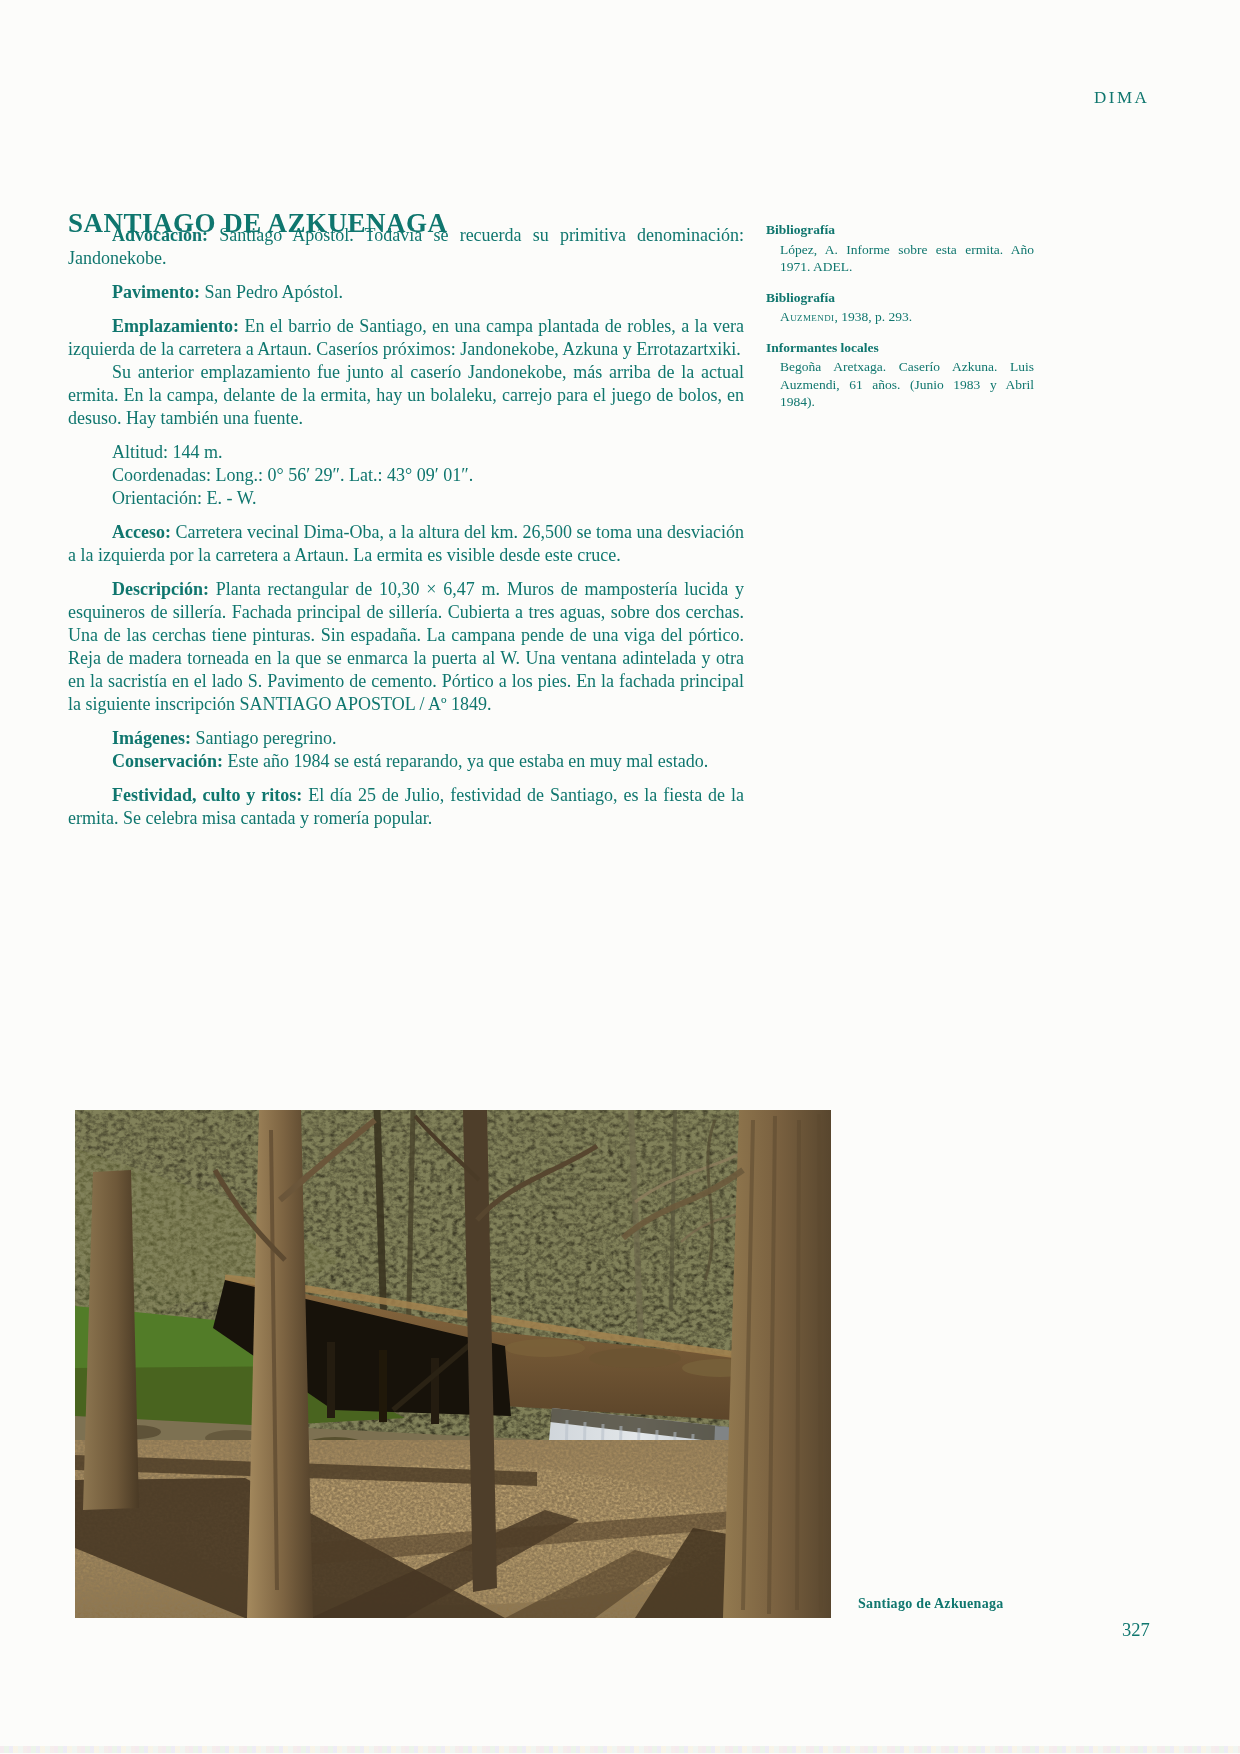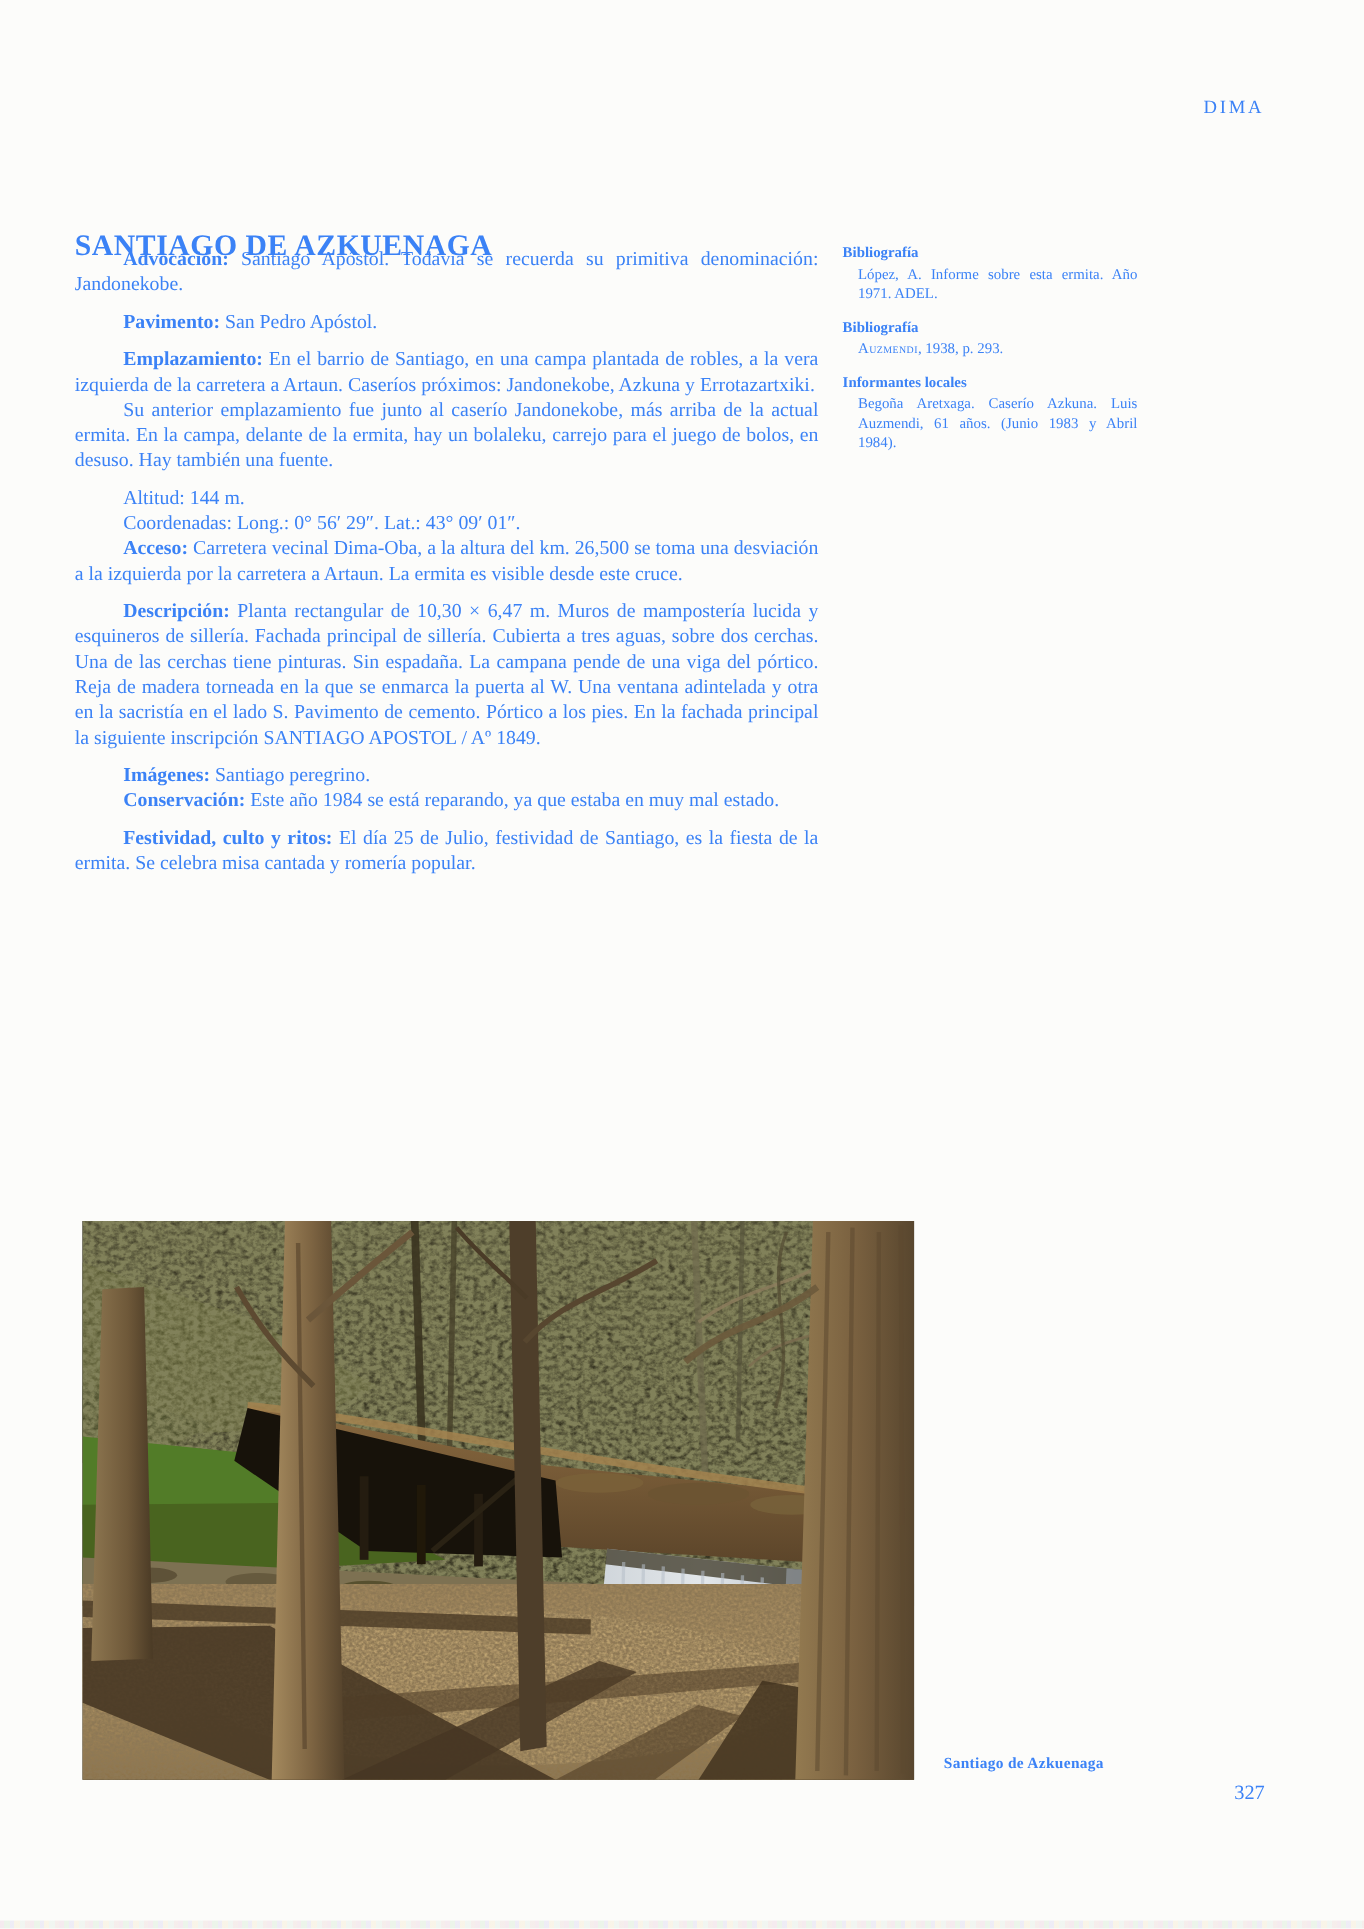--- a/index.html
+++ b/index.html
@@ -1,18 +1,18 @@
 <!DOCTYPE html>
 <html><head>
 <meta charset="utf-8">
 <style>
   html,body{margin:0;padding:0;background:#e8e8e6;}
   .page{
     position:relative;width:1240px;height:1754px;margin:0 auto;
-    background:#fcfcfa;color:#3b82f6;overflow:hidden;
+    background:#fcfcfa;color:#0f766e;overflow:hidden;
     font-family:"Liberation Serif", serif;
   }
   .running-head{
     position:absolute;top:88px;left:1094px;
     font-size:17px;letter-spacing:2.5px;
   }
   .page-title{
     position:absolute;top:190px;left:68px;
     font-size:27px;font-weight:bold;letter-spacing:0.5px;white-space:nowrap;
   }
@@ -59,20 +59,21 @@
 
   <h1 class="page-title">SANTIAGO DE AZKUENAGA</h1>
 
   <div class="article">
       <p class="blk gap"><span class="seg-b">Advocación:</span><span> Santiago Apóstol. Todavía se recuerda su primitiva denominación: </span><span class="seg-i">Jandonekobe.</span></p>
       <p class="blk gap"><span class="seg-b">Pavimento:</span><span> San Pedro Apóstol.</span></p>
       <p class="blk"><span class="seg-b">Emplazamiento:</span><span> En el barrio de Santiago, en una campa plantada de robles, a la vera izquierda de la carretera a Artaun. Caseríos próximos: Jandonekobe, Azkuna y Errotazartxiki.</span></p>
       <p class="blk gap"><span>Su anterior emplazamiento fue junto al caserío Jandonekobe, más arriba de la actual ermita. En la campa, delante de la ermita, hay un </span><span class="seg-i">bolaleku,</span><span> carrejo para el juego de bolos, en desuso. Hay también una fuente.</span></p>
       <p class="blk"><span>Altitud: 144 m.</span></p>
       <p class="blk"><span>Coordenadas: Long.: 0° 56′ 29″. Lat.: 43° 09′ 01″.</span></p>
+      <p class="blk gap"><span>Orientación: E. - W.</span></p>
       <p class="blk gap"><span class="seg-b">Acceso:</span><span> Carretera vecinal Dima-Oba, a la altura del km. 26,500 se toma una desviación a la izquierda por la carretera a Artaun. La ermita es visible desde este cruce.</span></p>
       <p class="blk gap"><span class="seg-b">Descripción:</span><span> Planta rectangular de 10,30 × 6,47 m. Muros de mampostería lucida y esquineros de sillería. Fachada principal de sillería. Cubierta a tres aguas, sobre dos cerchas. Una de las cerchas tiene pinturas. Sin espadaña. La campana pende de una viga del pórtico. Reja de madera torneada en la que se enmarca la puerta al W. Una ventana adintelada y otra en la sacristía en el lado S. Pavimento de cemento. Pórtico a los pies. En la fachada principal la siguiente inscripción SANTIAGO APOSTOL / Aº 1849.</span></p>
       <p class="blk"><span class="seg-b">Imágenes:</span><span> Santiago peregrino.</span></p>
       <p class="blk gap"><span class="seg-b">Conservación:</span><span> Este año 1984 se está reparando, ya que estaba en muy mal estado.</span></p>
       <p class="blk"><span class="seg-b">Festividad, culto y ritos:</span><span> El día 25 de Julio, festividad de Santiago, es la fiesta de la ermita. Se celebra misa cantada y romería popular.</span></p>
     </div>
 
   <div class="sidebar">
       <div>
         <div class="sb-head">Bibliografía</div>

